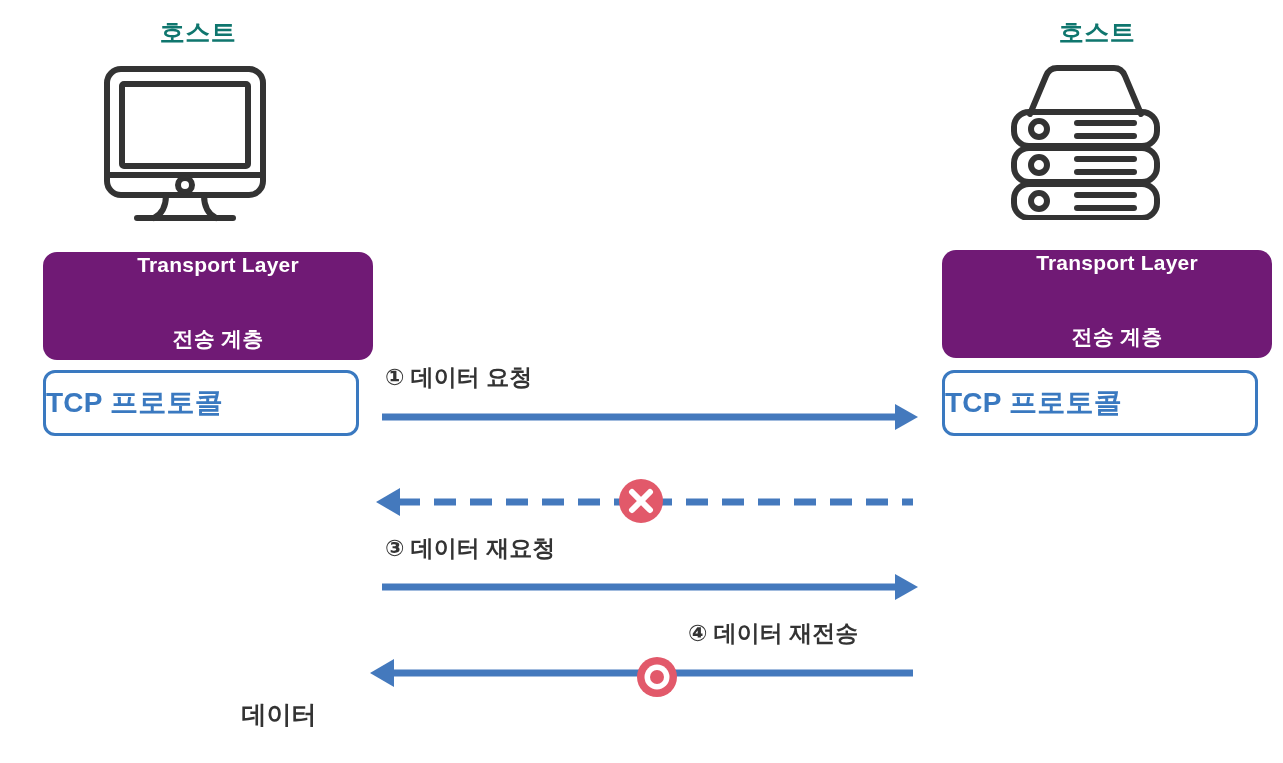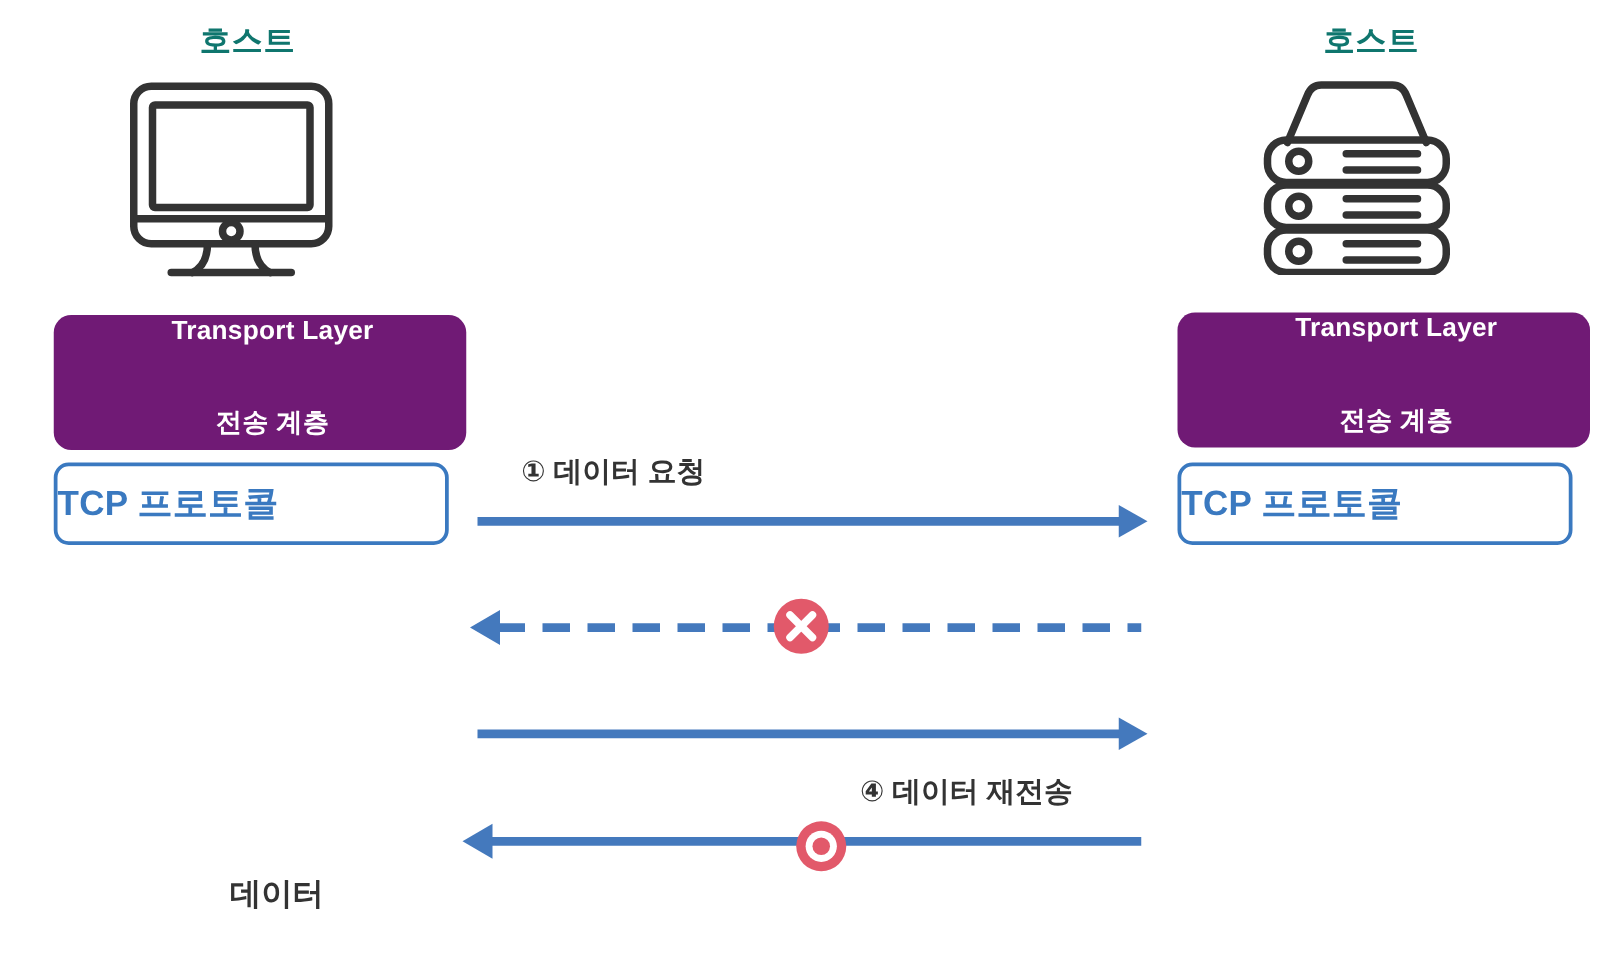--- a/index.html
+++ b/index.html
@@ -85,21 +85,21 @@
   #proto-box-right { left: 942px; top: 370px; width: 310px; height: 60px; }
 
   
   .flow-label {
     position: absolute;
     font-size: 23px;
     font-weight: 700;
     color: #333333;
     white-space: nowrap;
   }
-  #flow-label-1 { left: 385px; top: 362px; margin-left: 32px; }
+  #flow-label-1 { left: 385px; top: 362px; }
   #flow-label-2 { left: 718px; top: 447px; }
   #flow-label-3 { left: 385px; top: 533px; }
   #flow-label-4 { left: 688px; top: 618px; }
 
   
   .arrow-svg {
     position: absolute;
     left: 0;
     top: 0;
     width: 1283px;
@@ -107,21 +107,21 @@
     pointer-events: none;
   }
 
   
   #data-cube-icon { position: absolute; left: 224px; top: 584px; }
   #data-cube-label {
     position: absolute;
     left: 184px;
     top: 698px;
     width: 190px;
-    text-align: left;
+    text-align: center;
     font-size: 25px;
     font-weight: 700;
     color: #333333;
     white-space: nowrap;
   }
 </style>
 </head>
 <body>
 
 <div class="stage">
@@ -172,20 +172,21 @@
   <div class="layer-box" id="layer-box-right">
     <div class="line-en">Transport Layer</div>
     <div class="line-ko">전송 계층</div>
   </div>
 
   <div class="proto-box" id="proto-box-right">
     <span>TCP 프로토콜</span>
   </div>
 
   <div class="flow-label" id="flow-label-1">① 데이터 요청</div>
+  <div class="flow-label" id="flow-label-3">③ 데이터 재요청</div>
   <div class="flow-label" id="flow-label-4">④ 데이터 재전송</div>
 
   <svg class="arrow-svg" viewBox="0 0 1283 763" xmlns="http://www.w3.org/2000/svg">
 
     <g>
       <line x1="382" y1="417" x2="897" y2="417" stroke="#4479bd" stroke-width="7"></line>
       <polygon points="895,404 918,417 895,430" fill="#4479bd"></polygon>
     </g>
 
     <g>

